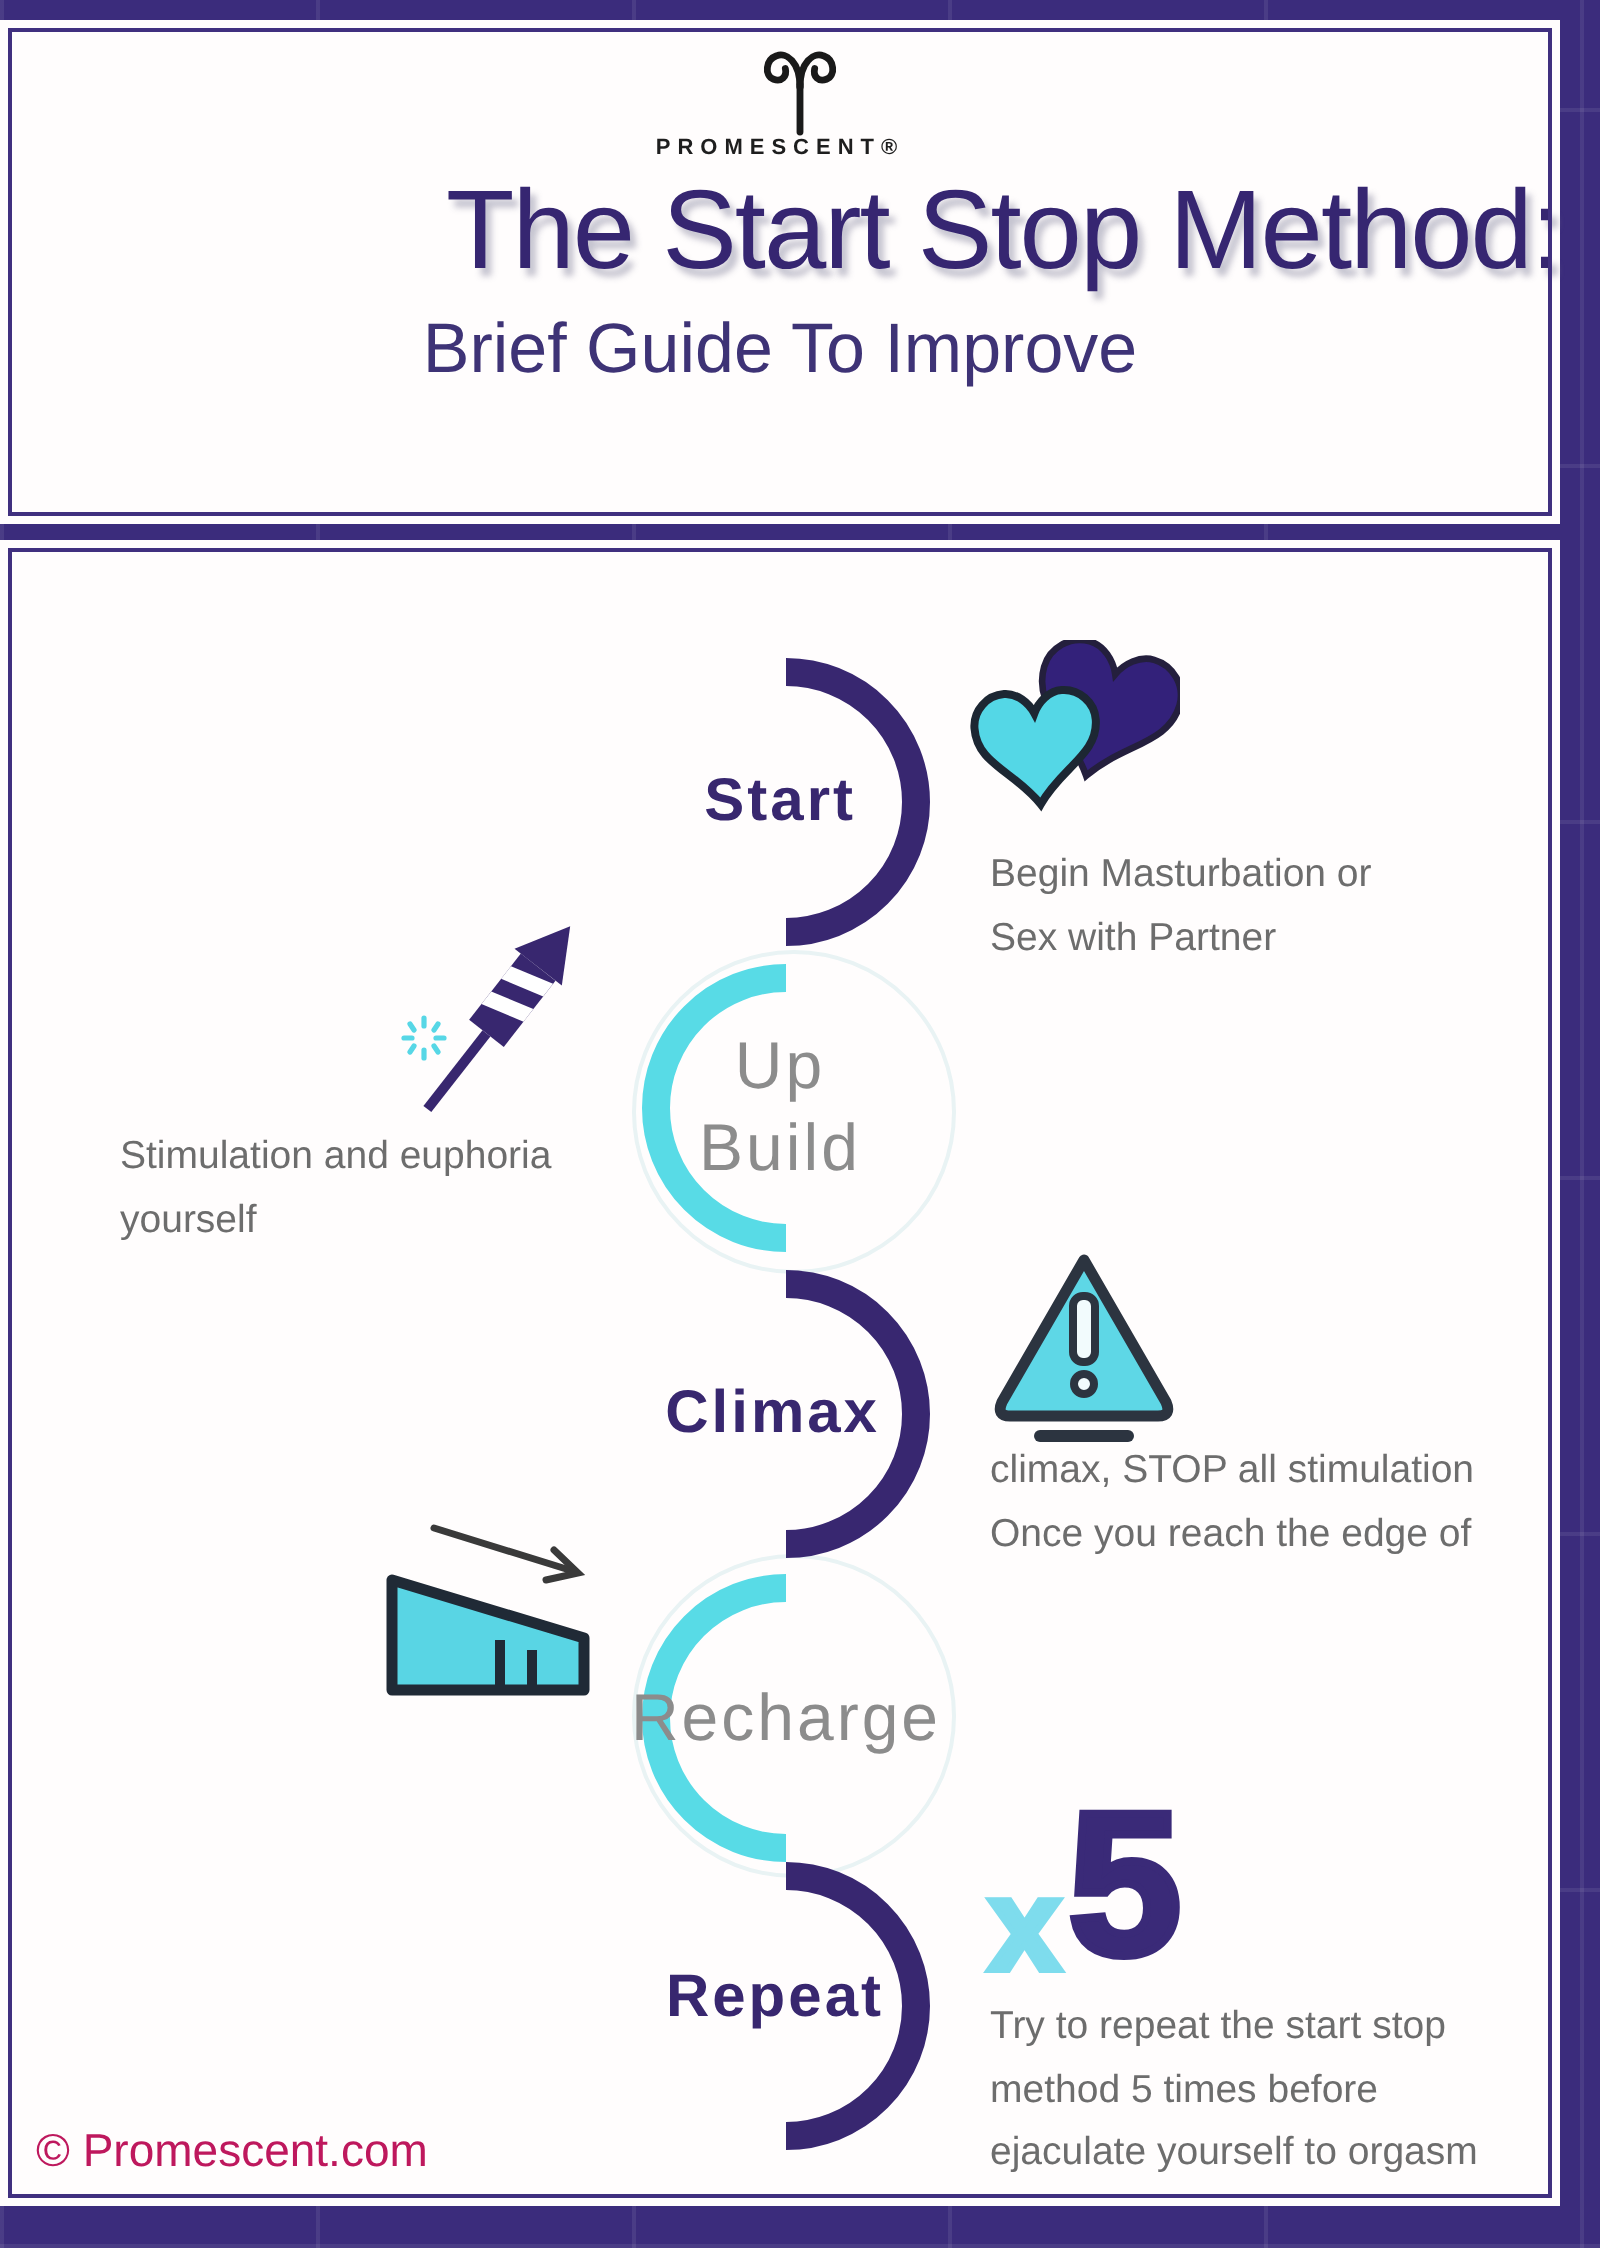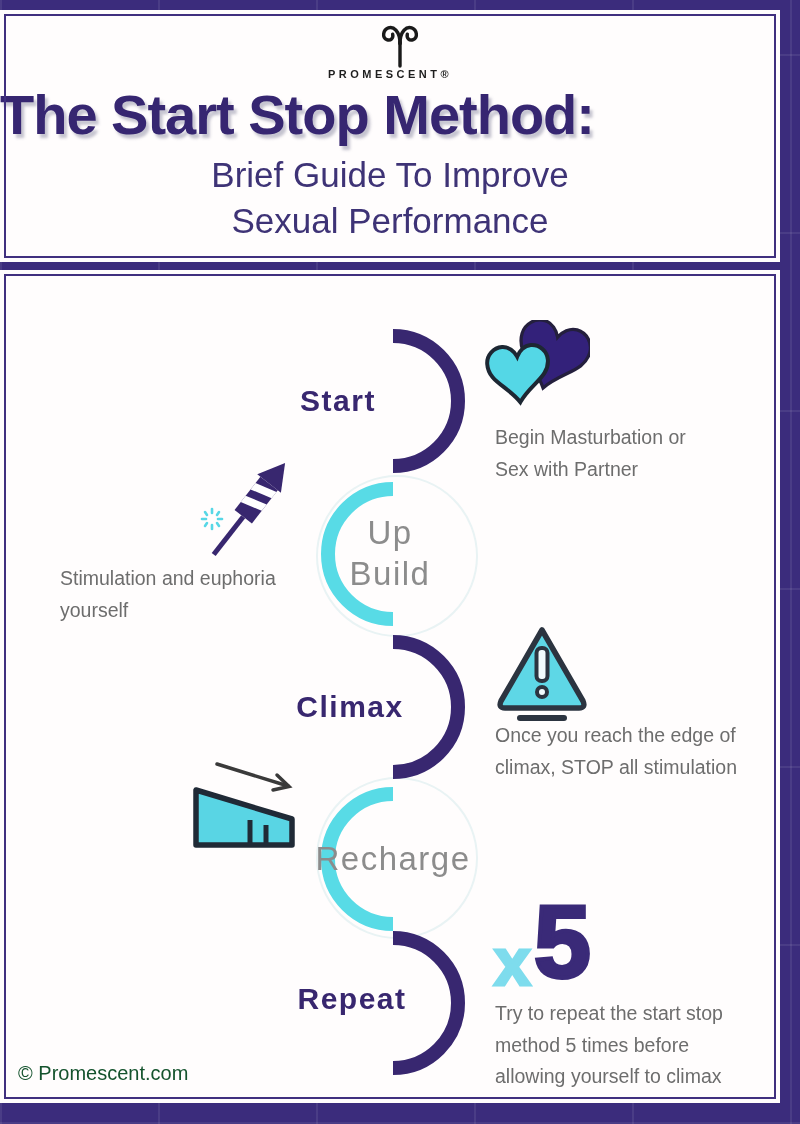--- a/index.html
+++ b/index.html
@@ -14,53 +14,53 @@
   }
   .panel{position:absolute;left:0;width:780px;background:#fffdfd;}
   .panel::after{content:"";position:absolute;inset:4px;border:2px solid #40307f;pointer-events:none;}
   .panel.hdr{top:10px;height:252px;}
   .panel.bod{top:270px;height:833px;}
 
   
   .logo-mark{position:absolute;left:373px;top:14px;width:54px;height:44px;}
   .brand{position:absolute;left:0;top:58px;width:780px;text-align:center;
          font-size:11px;font-weight:bold;letter-spacing:3.5px;color:#1e1e1e;}
-  .title{position:absolute;left:0;top:74px;width:780px;text-align:left;
-         font-size:56px;line-height:62px;font-weight:bold;letter-spacing:-1px;color:#362671;
+  .title{position:absolute;left:0;top:74px;width:780px;text-align:right;
+         font-size:56px;line-height:62px;font-weight:normal;letter-spacing:-1px;color:#362671;
          text-shadow:3px 4px 3px rgba(125,125,150,.45);}
   .subtitle{position:absolute;left:0;top:142px;width:780px;text-align:center;
             font-size:35px;line-height:46px;font-weight:400;color:#3e3376;}
 
   
   .arc{position:absolute;width:144px;height:144px;border-radius:50%;box-sizing:border-box;left:321px;}
   .arc.purple{border:14px solid #382770;clip-path:inset(-8px -8px -8px 50%);}
   .arc.cyan{border:14px solid #58dbe6;clip-path:inset(-8px 50% -8px -8px);}
   .ghost-circle{position:absolute;width:162px;height:162px;border-radius:50%;
                 border:2px solid #e9f3f4;left:316px;box-sizing:border-box;}
 
   
   .step-label{position:absolute;font-weight:600;letter-spacing:1.5px;}
-  .step-label.purple{color:#38276f;font-size:30px;text-align:center;width:180px;}
+  .step-label.purple{color:#38276f;font-size:30px;text-align:right;width:180px;}
   .step-label.gray{color:#8c8c8c;font-size:33px;text-align:center;line-height:41px;font-weight:500;}
 
   
   .desc{position:absolute;color:#6d6d6d;font-size:19.5px;line-height:31.5px;font-weight:400;}
   .desc.left{text-align:left;}
   .desc.right{text-align:left;}
 
   .icon-abs{position:absolute;}
 
   
   .x5-wrap{position:absolute;left:488px;top:640px;width:150px;height:95px;}
   .x5-x{position:absolute;left:6px;top:14px;font-size:66px;font-weight:bold;color:#7edced;
         -webkit-text-stroke:3px #7edced;}
   .x5-five{position:absolute;left:46px;top:-26px;font-size:102px;font-weight:bold;color:#3a2a78;
         -webkit-text-stroke:4px #3a2a78;}
 
-  .footer{position:absolute;left:18px;top:792px;font-size:20px;color:#14532d;}
+  .footer{position:absolute;left:18px;top:792px;font-size:23px;color:#be185d;}
 </style>
 </head>
 <body>
 
 <div class="page">
 
   <div class="panel hdr">
 
     <div class="logo-mark">
       <svg viewBox="0 0 100 90" width="54" height="44">
@@ -70,21 +70,20 @@
           <path d="M50 40 C50 14 64 4 74 8 C85 12 87 28 77 32 C69 35 63 29 65 21"></path>
         </g>
       </svg>
     </div>
     <div class="brand">PROMESCENT®</div>
 
     <div class="title">The Start Stop Method:</div>
 
     <div class="subtitle">
       <div>Brief Guide To Improve</div>
-      <div>Sexual Performance</div>
     </div>
   </div>
 
   <div class="panel bod">
 
     <div class="ghost-circle" style="top:205px;"></div>
     <div class="ghost-circle" style="top:507px;"></div>
 
     <div class="arc purple" style="top:59px;"></div>
     <div class="arc cyan" style="top:212px;"></div>
@@ -147,22 +146,22 @@
     <div class="icon-abs" style="left:490px;top:350px;width:104px;height:102px;">
       <svg viewBox="0 0 104 102" width="104" height="102">
         <path d="M52 10 L93 81 Q96 88 89 88 L15 88 Q8 88 11 81 Z" fill="#5ed7e6" stroke="#2c3440" stroke-width="5.5" stroke-linejoin="round"></path>
         <rect x="46.5" y="28" width="11" height="33" rx="5" fill="#f2fbfd" stroke="#2c3440" stroke-width="4"></rect>
         <circle cx="52" cy="72" r="5" fill="#f2fbfd" stroke="#2c3440" stroke-width="4"></circle>
         <line x1="30" y1="98" x2="74" y2="98" stroke="#2c3440" stroke-width="6" stroke-linecap="round"></line>
       </svg>
     </div>
 
     <div class="desc left" style="left:495px;top:450px;">
+      <div>climax, STOP all stimulation</div>
       <div>Once you reach the edge of</div>
-      <div>climax, STOP all stimulation</div>
     </div>
 
     <div class="step-label gray" style="left:303px;top:568px;width:180px;">Recharge</div>
 
     <div class="icon-abs" style="left:185px;top:487px;width:122px;height:96px;">
       <svg viewBox="0 0 122 96" width="122" height="96">
         <g stroke="#3a3a3a" stroke-width="3.5" stroke-linecap="round" fill="none">
           <line x1="32" y1="7" x2="103" y2="29"></line>
           <path d="M92 18 L104 29.5 L88 33"></path>
         </g>
@@ -176,19 +175,19 @@
     <div class="step-label purple" style="left:262px;top:712px;">Repeat</div>
 
     <div class="x5-wrap">
       <span class="x5-x">x</span>
       <span class="x5-five">5</span>
     </div>
 
     <div class="desc left" style="left:495px;top:728px;">
       <div>Try to repeat the start stop</div>
       <div>method 5 times before</div>
-      <div>allowing yourself to climax</div>
+      <div>ejaculate yourself to orgasm</div>
     </div>
 
     <div class="footer">© Promescent.com</div>
   </div>
 
 </div>
 
 </body></html>

